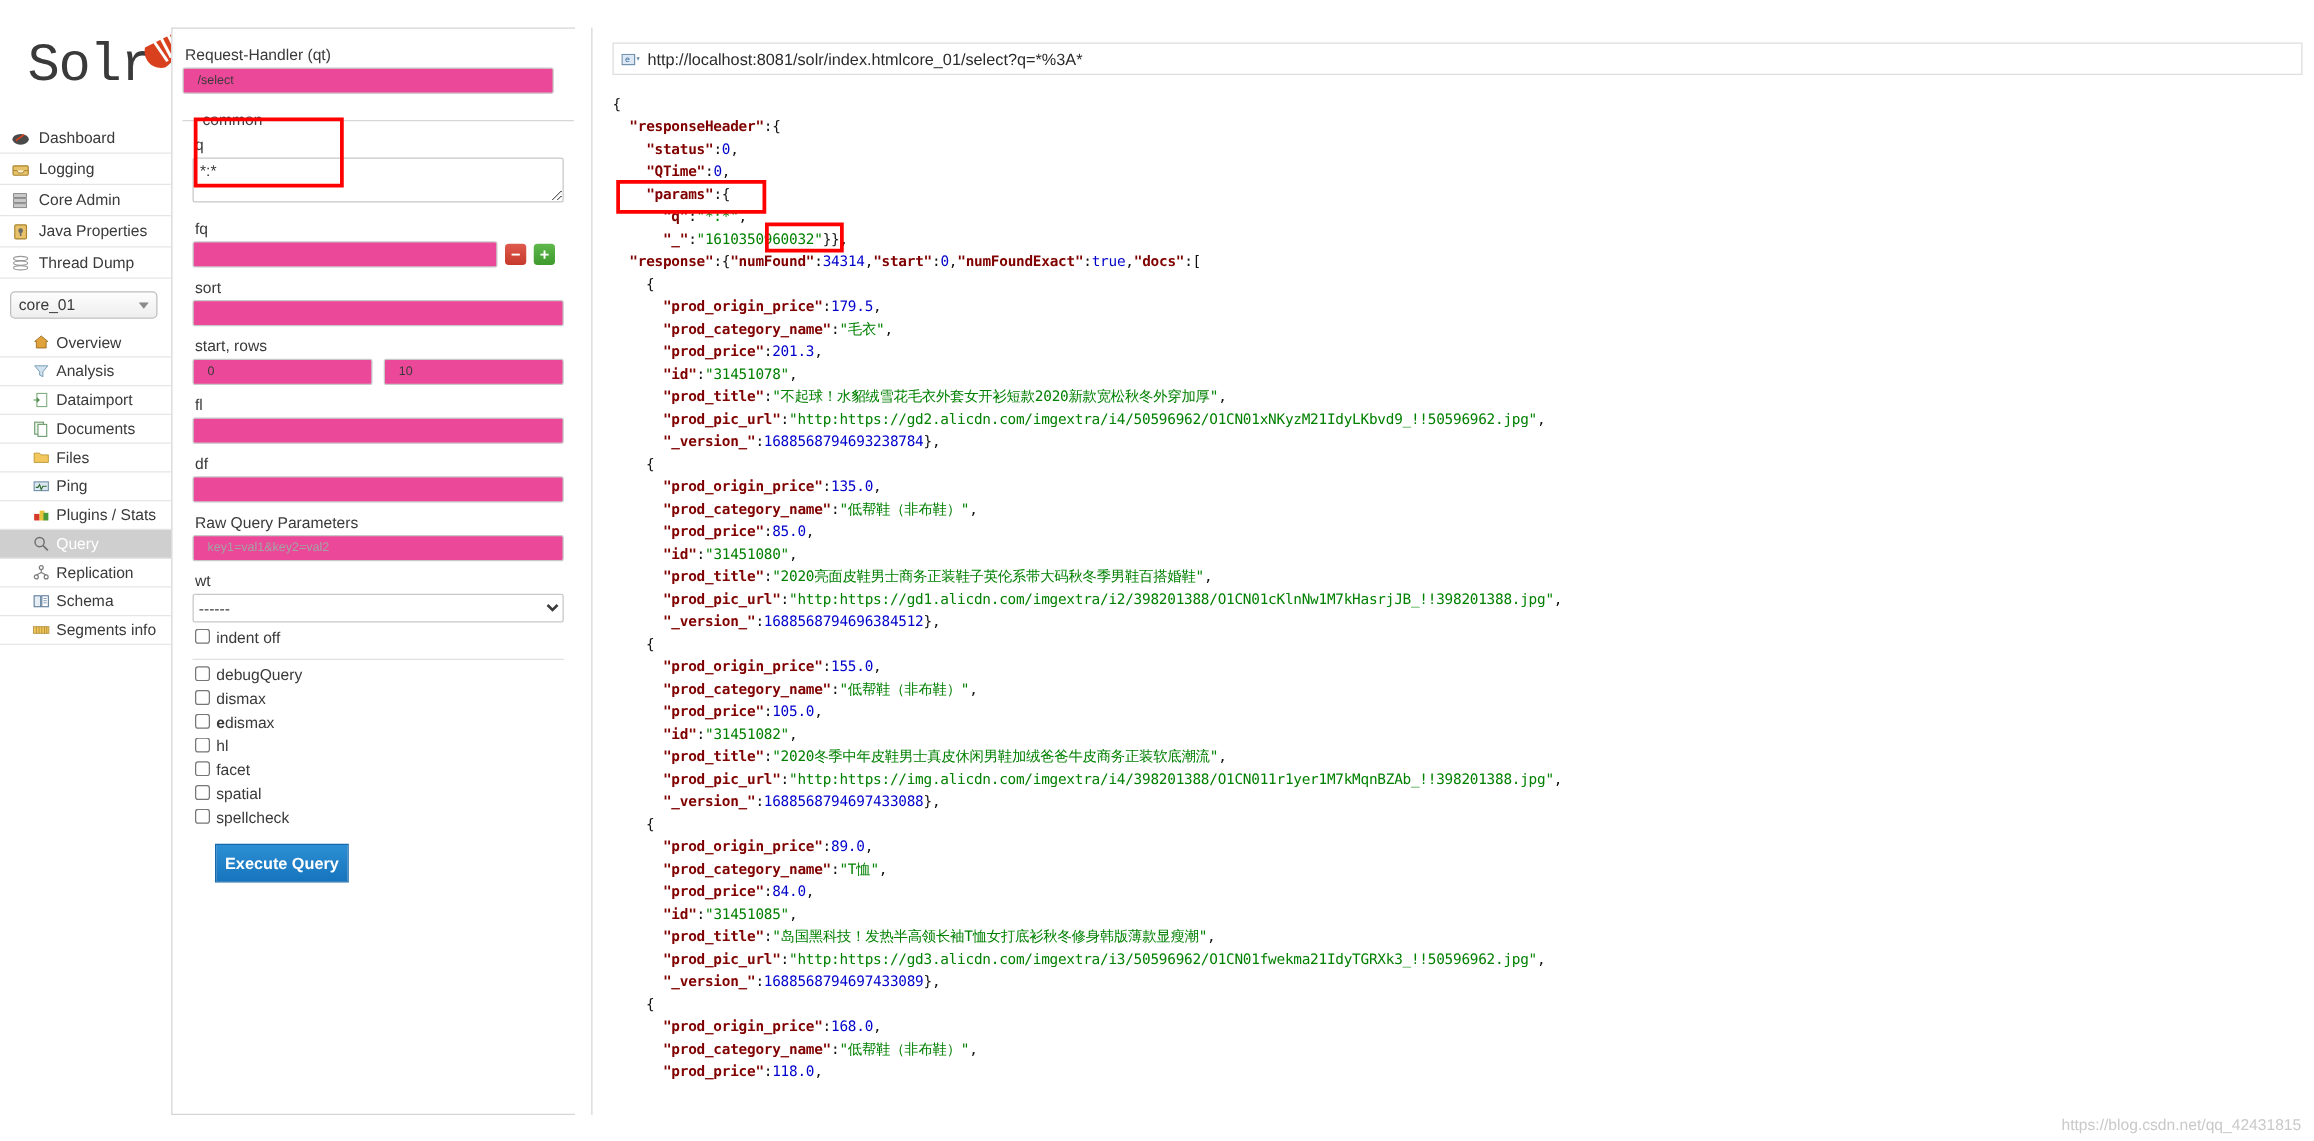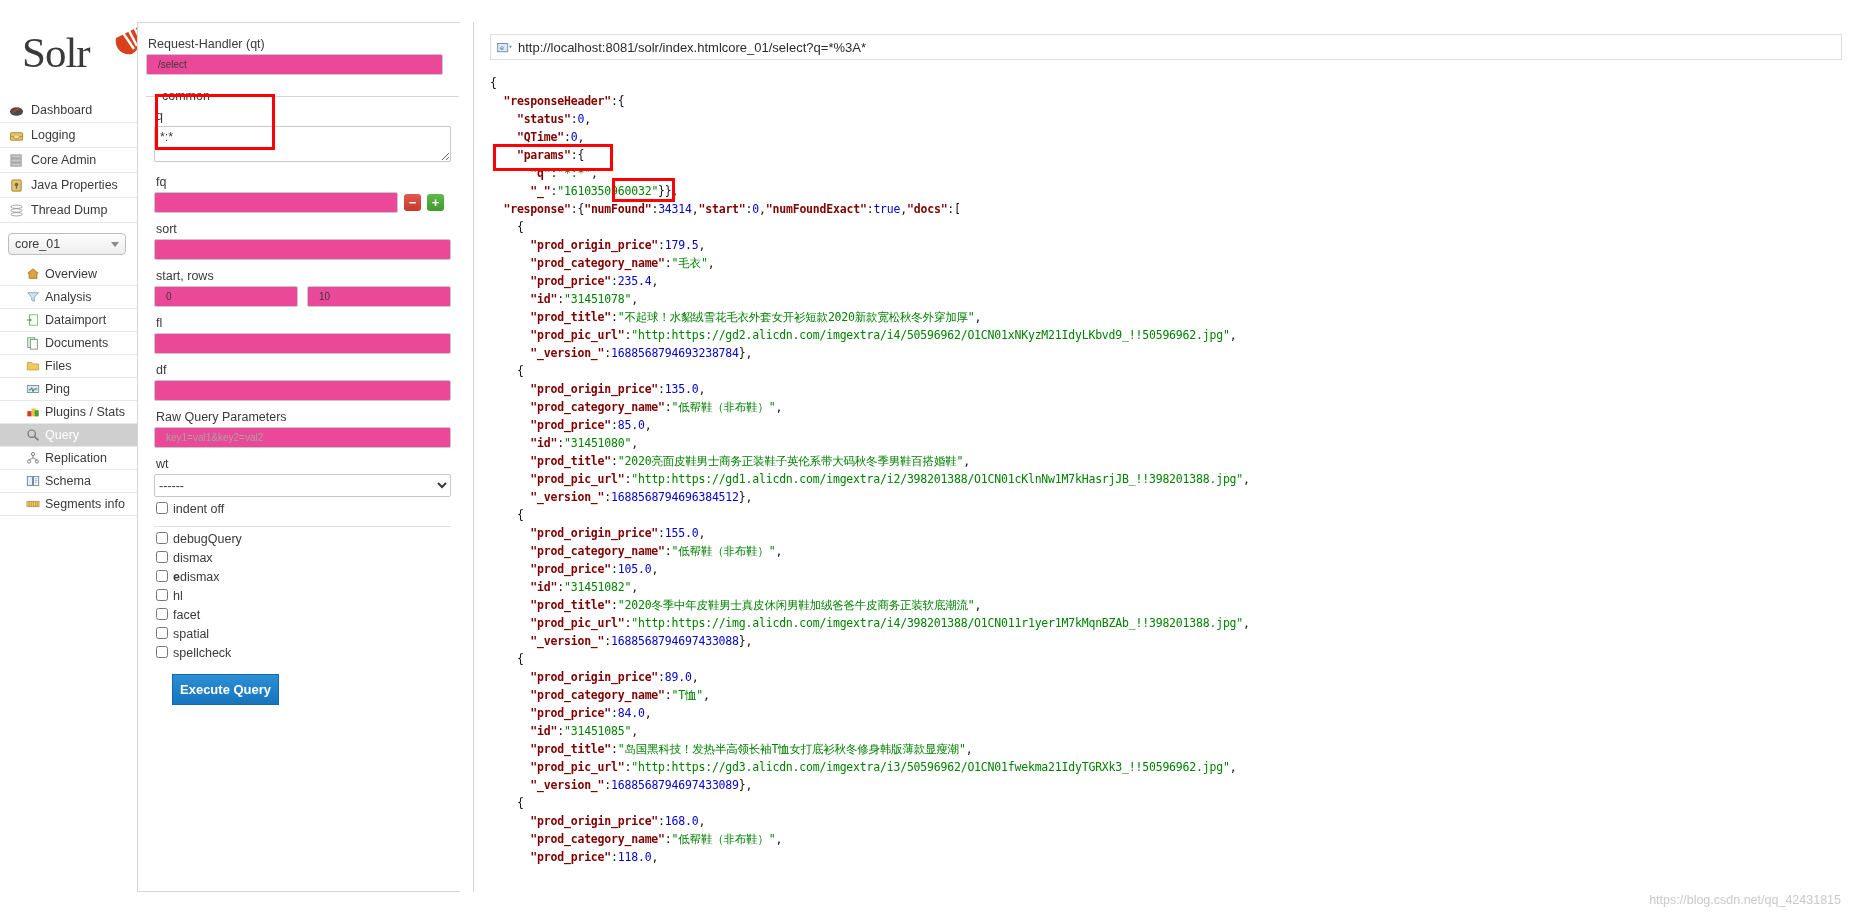--- a/index.html
+++ b/index.html
@@ -15,21 +15,21 @@
 
   
   #sidebar {
     position: absolute; left: 0; top: 0; width: 150px; height: 913px;
     background: #fff;
   }
   #solr-logo {
     position: relative; margin: 22px 0 14px 22px; height: 62px; width: 120px;
   }
   #solr-logo .wordmark {
-    font-family: Liberation Serif, serif;
+    font-family: Liberation Mono, monospace;
     font-size: 43px; color: #3a3a3a; letter-spacing: -1px;
     line-height: 62px; font-weight: 400;
   }
   #solr-logo .swoosh {
     position: absolute; right: -2px; top: 2px; width: 34px; height: 32px;
   }
   .nav-list { list-style: none; margin: 0; padding: 0; }
   .nav-item {
     display: flex; align-items: center; gap: 7px;
     height: 25px; padding-left: 9px;
@@ -470,21 +470,21 @@
   <span class="k">"responseHeader"</span>:{
     <span class="k">"status"</span>:<span class="n">0</span>,
     <span class="k">"QTime"</span>:<span class="n">0</span>,
     <span class="k">"params"</span>:{
       <span class="k">"q"</span>:<span class="s">"*:*"</span>,
       <span class="k">"_"</span>:<span class="s">"1610350960032"</span>}},
   <span class="k">"response"</span>:{<span class="k">"numFound"</span>:<span class="n">34314</span>,<span class="k">"start"</span>:<span class="n">0</span>,<span class="k">"numFoundExact"</span>:<span class="b">true</span>,<span class="k">"docs"</span>:[
     {
       <span class="k">"prod_origin_price"</span>:<span class="n">179.5</span>,
       <span class="k">"prod_category_name"</span>:<span class="s">"毛衣"</span>,
-      <span class="k">"prod_price"</span>:<span class="n">235.4</span>,
+      <span class="k">"prod_price"</span>:<span class="n">201.3</span>,
       <span class="k">"id"</span>:<span class="s">"31451078"</span>,
       <span class="k">"prod_title"</span>:<span class="s">"不起球！水貂绒雪花毛衣外套女开衫短款2020新款宽松秋冬外穿加厚"</span>,
       <span class="k">"prod_pic_url"</span>:<span class="s">"http:https://gd2.alicdn.com/imgextra/i4/50596962/O1CN01xNKyzM21IdyLKbvd9_!!50596962.jpg"</span>,
       <span class="k">"_version_"</span>:<span class="n">1688568794693238784</span>},
     {
       <span class="k">"prod_origin_price"</span>:<span class="n">135.0</span>,
       <span class="k">"prod_category_name"</span>:<span class="s">"低帮鞋（非布鞋）"</span>,
       <span class="k">"prod_price"</span>:<span class="n">85.0</span>,
       <span class="k">"id"</span>:<span class="s">"31451080"</span>,
       <span class="k">"prod_title"</span>:<span class="s">"2020亮面皮鞋男士商务正装鞋子英伦系带大码秋冬季男鞋百搭婚鞋"</span>,

